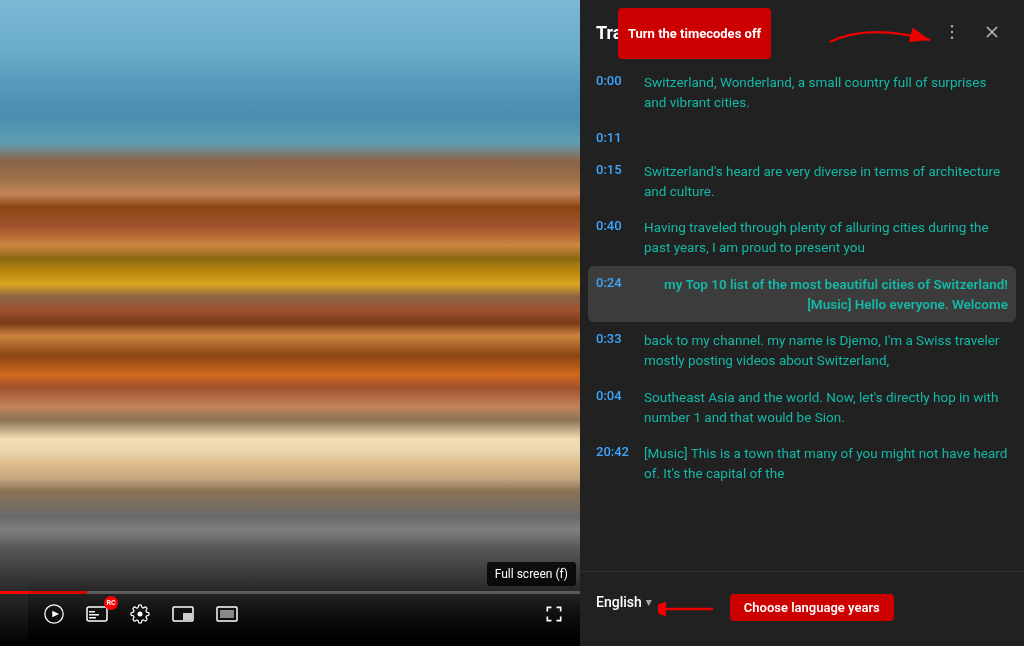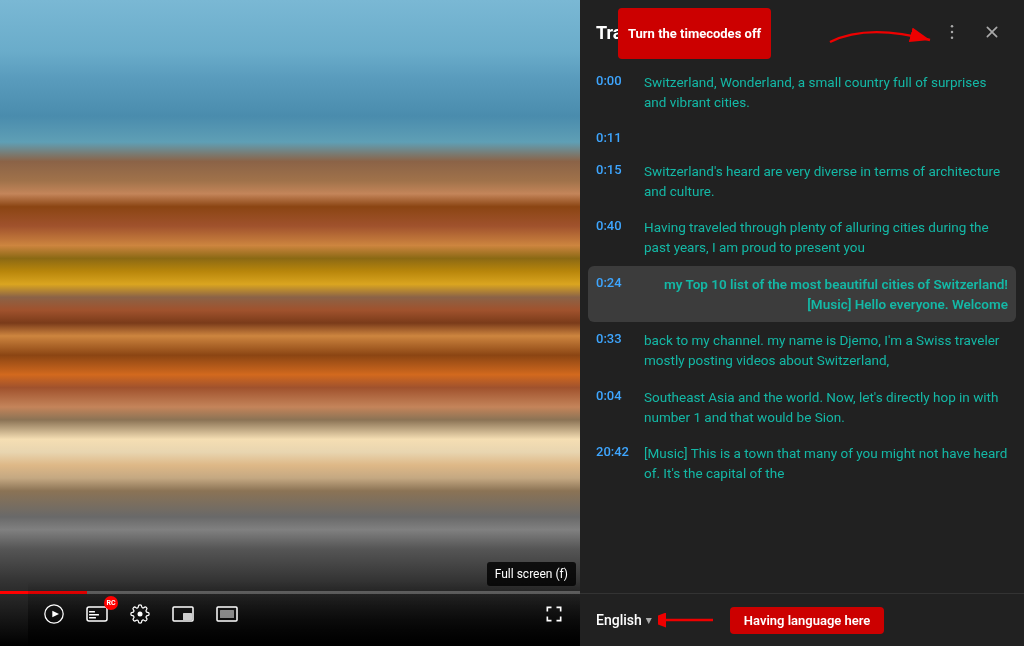--- a/index.html
+++ b/index.html
@@ -254,24 +254,24 @@
       line-height: 1.5;
     }
 
     .entry-text.bold {
       font-weight: 600;
       text-align: right;
     }
 
     
     .language-bar {
-      padding: 11px 16px;
+      padding: 22px 16px;
       border-top: 1px solid #333;
       display: flex;
-      align-items: center;
+      align-items: flex-start;
       flex-shrink: 0;
     }
 
     .language-selector {
       display: flex;
       align-items: center;
       gap: 4px;
       cursor: pointer;
       color: #fff;
       font-size: 14px;
@@ -429,15 +429,15 @@
     </div>
 
     <svg width="60" height="30" viewBox="0 0 60 30" style="margin-left:6px;">
       <defs>
         <marker id="arrowhead2" markerWidth="8" markerHeight="6" refX="0" refY="3" orient="auto">
           <polygon points="0 0, 8 3, 0 6" fill="#e00"></polygon>
         </marker>
       </defs>
       <path d="M 55,15 L 8,15" stroke="#e00" stroke-width="2.5" fill="none" marker-end="url(#arrowhead2)"></path>
     </svg>
-    <div class="choose-lang-bubble">Having language here</div>
+    <div class="choose-lang-bubble">Choose language years</div>
   </div>
 </div>
 
 </body></html>

